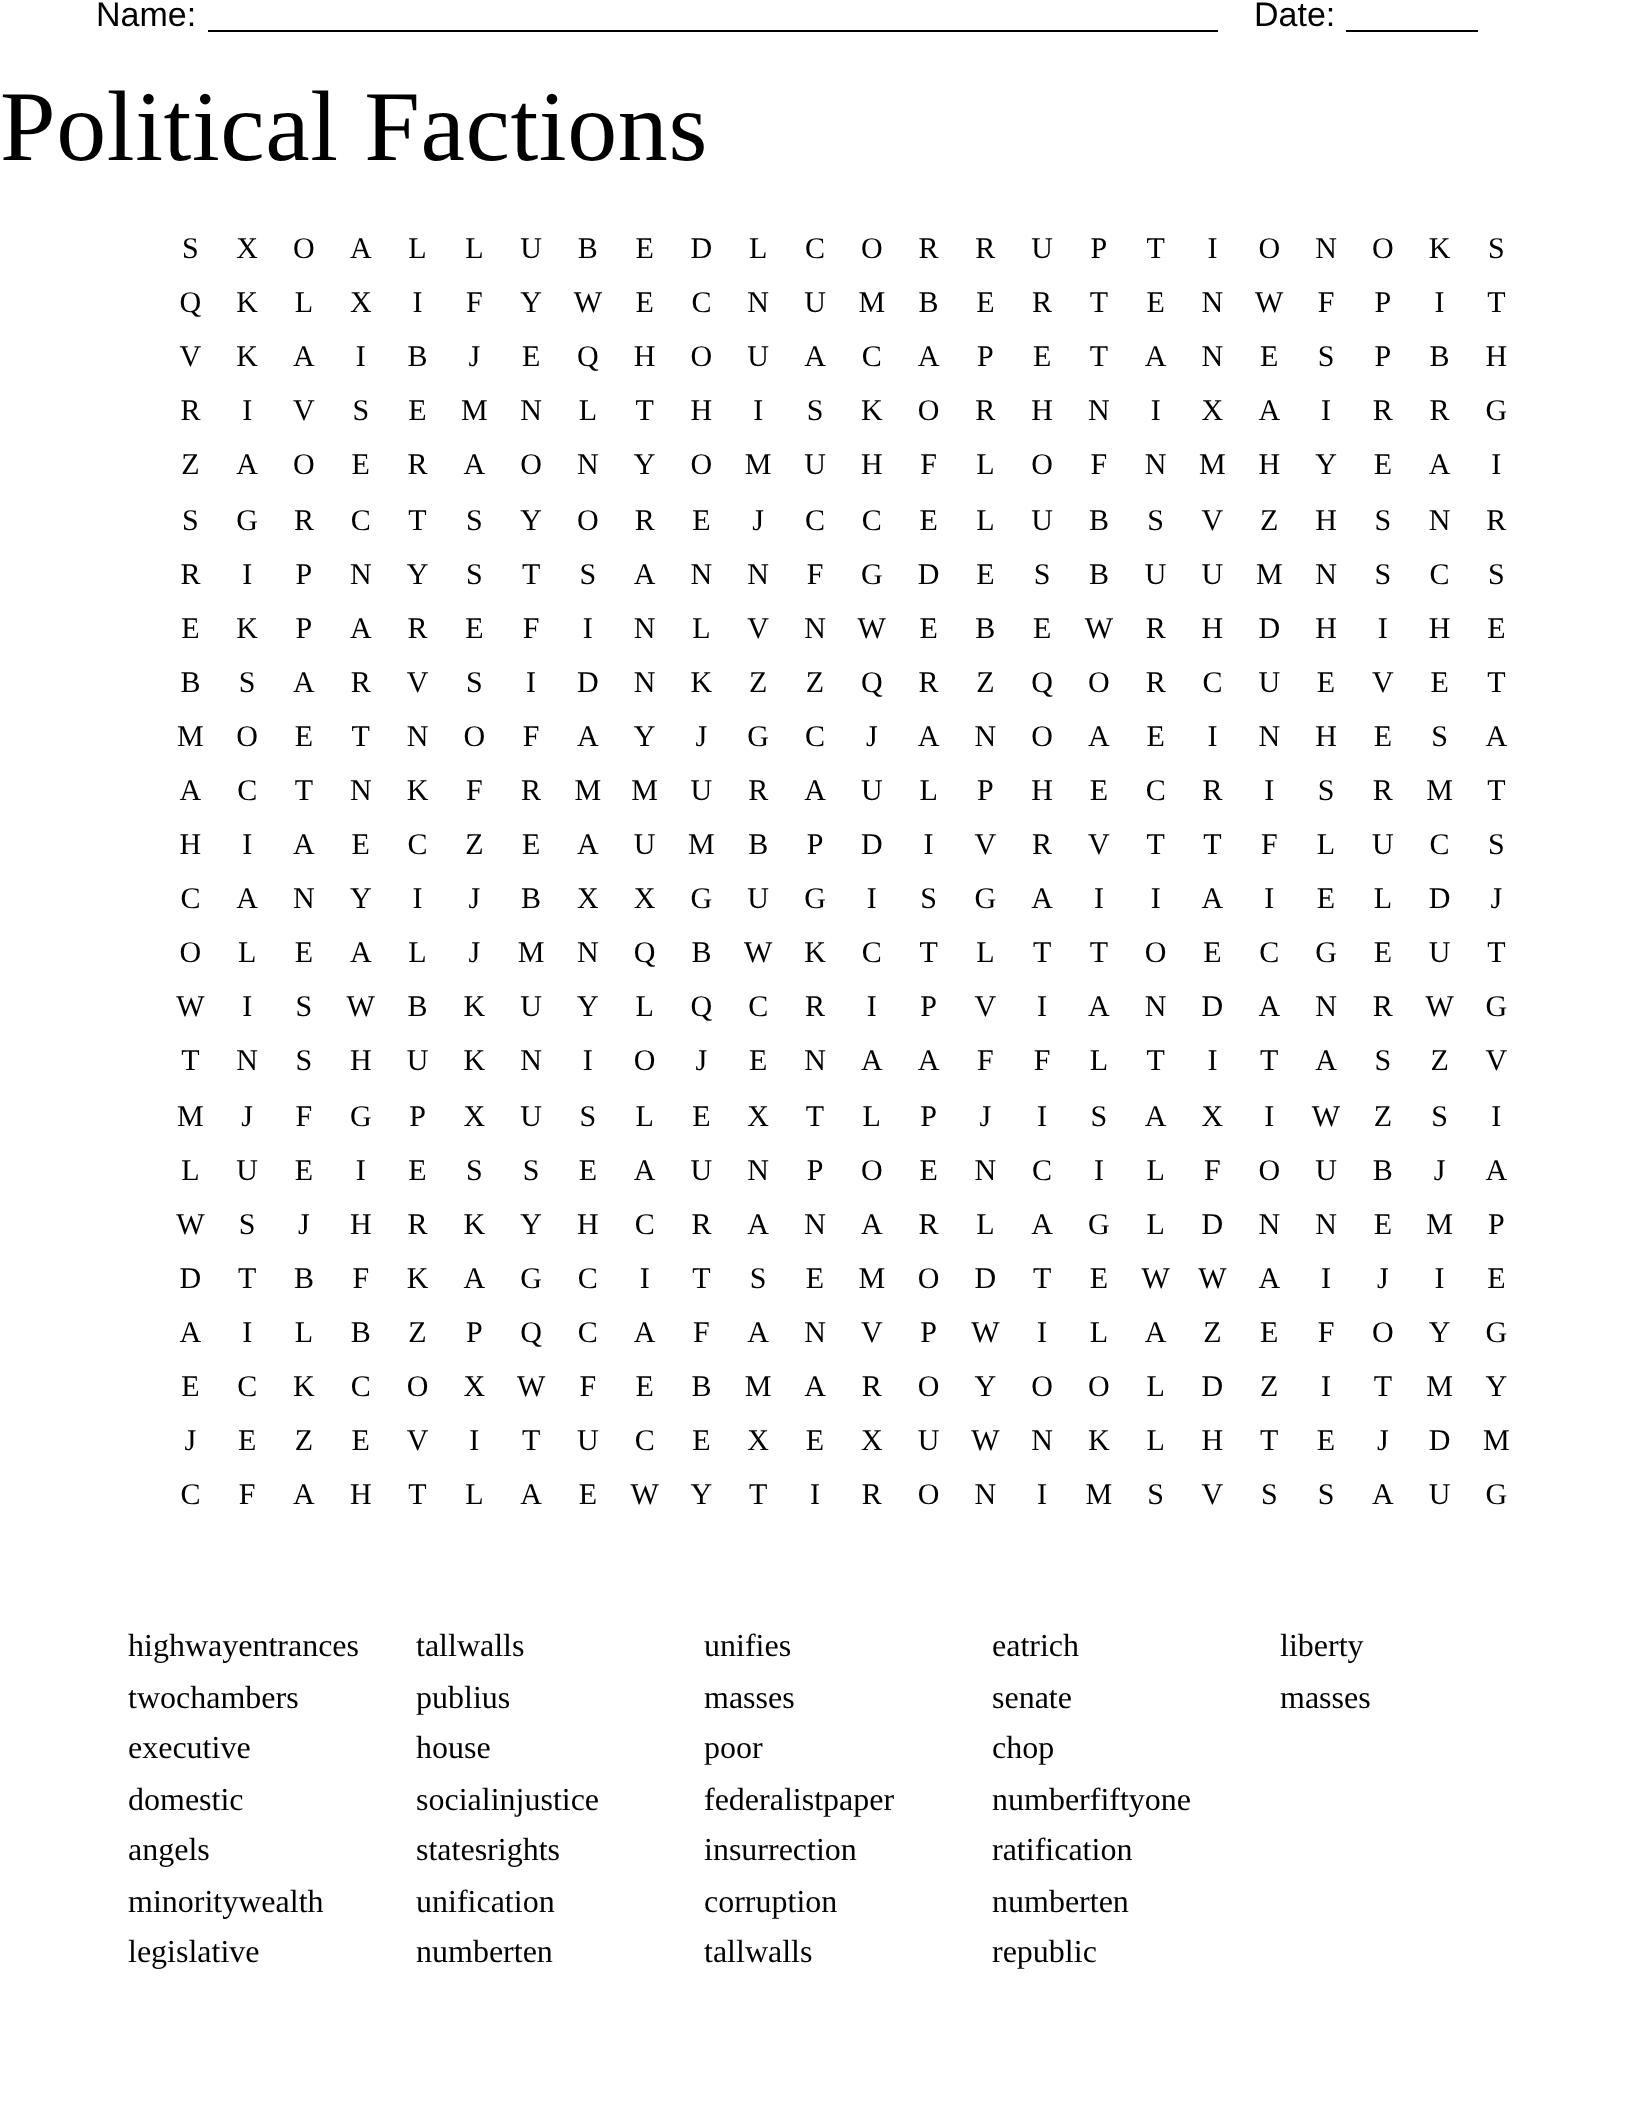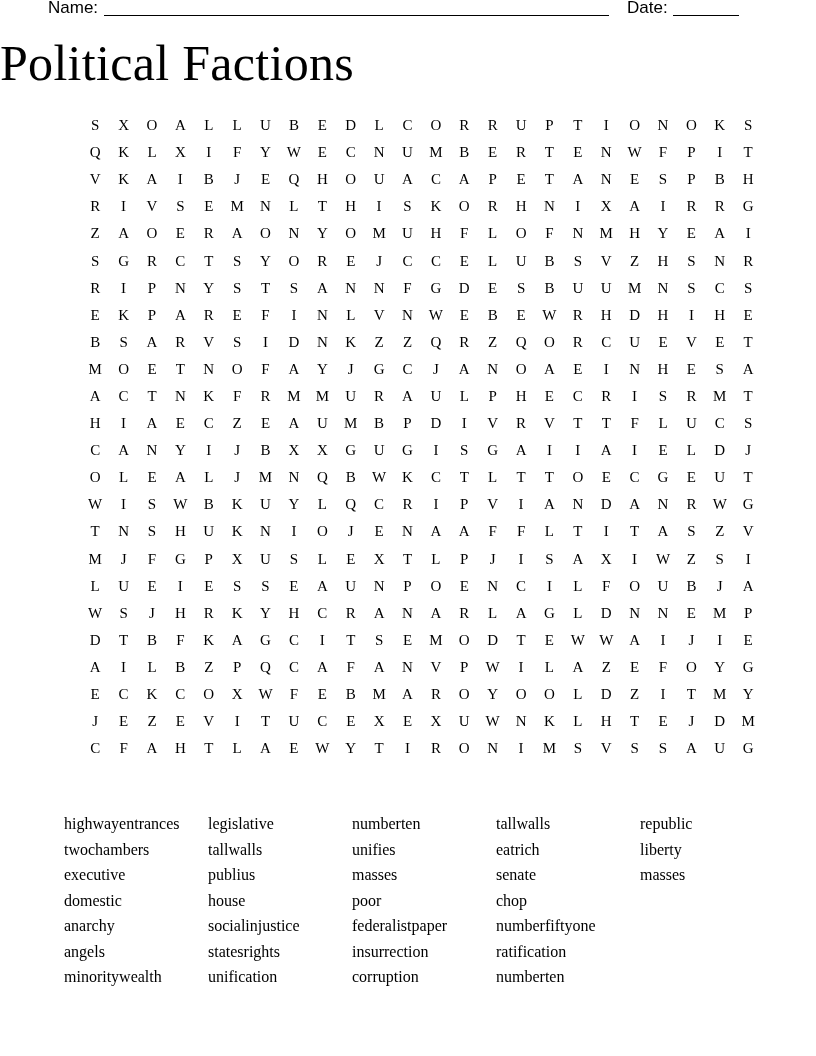--- a/index.html
+++ b/index.html
@@ -668,21 +668,20 @@
     <span class="cell">A</span>
     <span class="cell">U</span>
     <span class="cell">G</span>
   </div>
 
 <div class="wordlist" id="word-list">
     <span class="word">highwayentrances</span>
     <span class="word">twochambers</span>
     <span class="word">executive</span>
     <span class="word">domestic</span>
-    <span class="word">anarchy</span>
     <span class="word">angels</span>
     <span class="word">minoritywealth</span>
     <span class="word">legislative</span>
     <span class="word">tallwalls</span>
     <span class="word">publius</span>
     <span class="word">house</span>
     <span class="word">socialinjustice</span>
     <span class="word">statesrights</span>
     <span class="word">unification</span>
     <span class="word">numberten</span>

